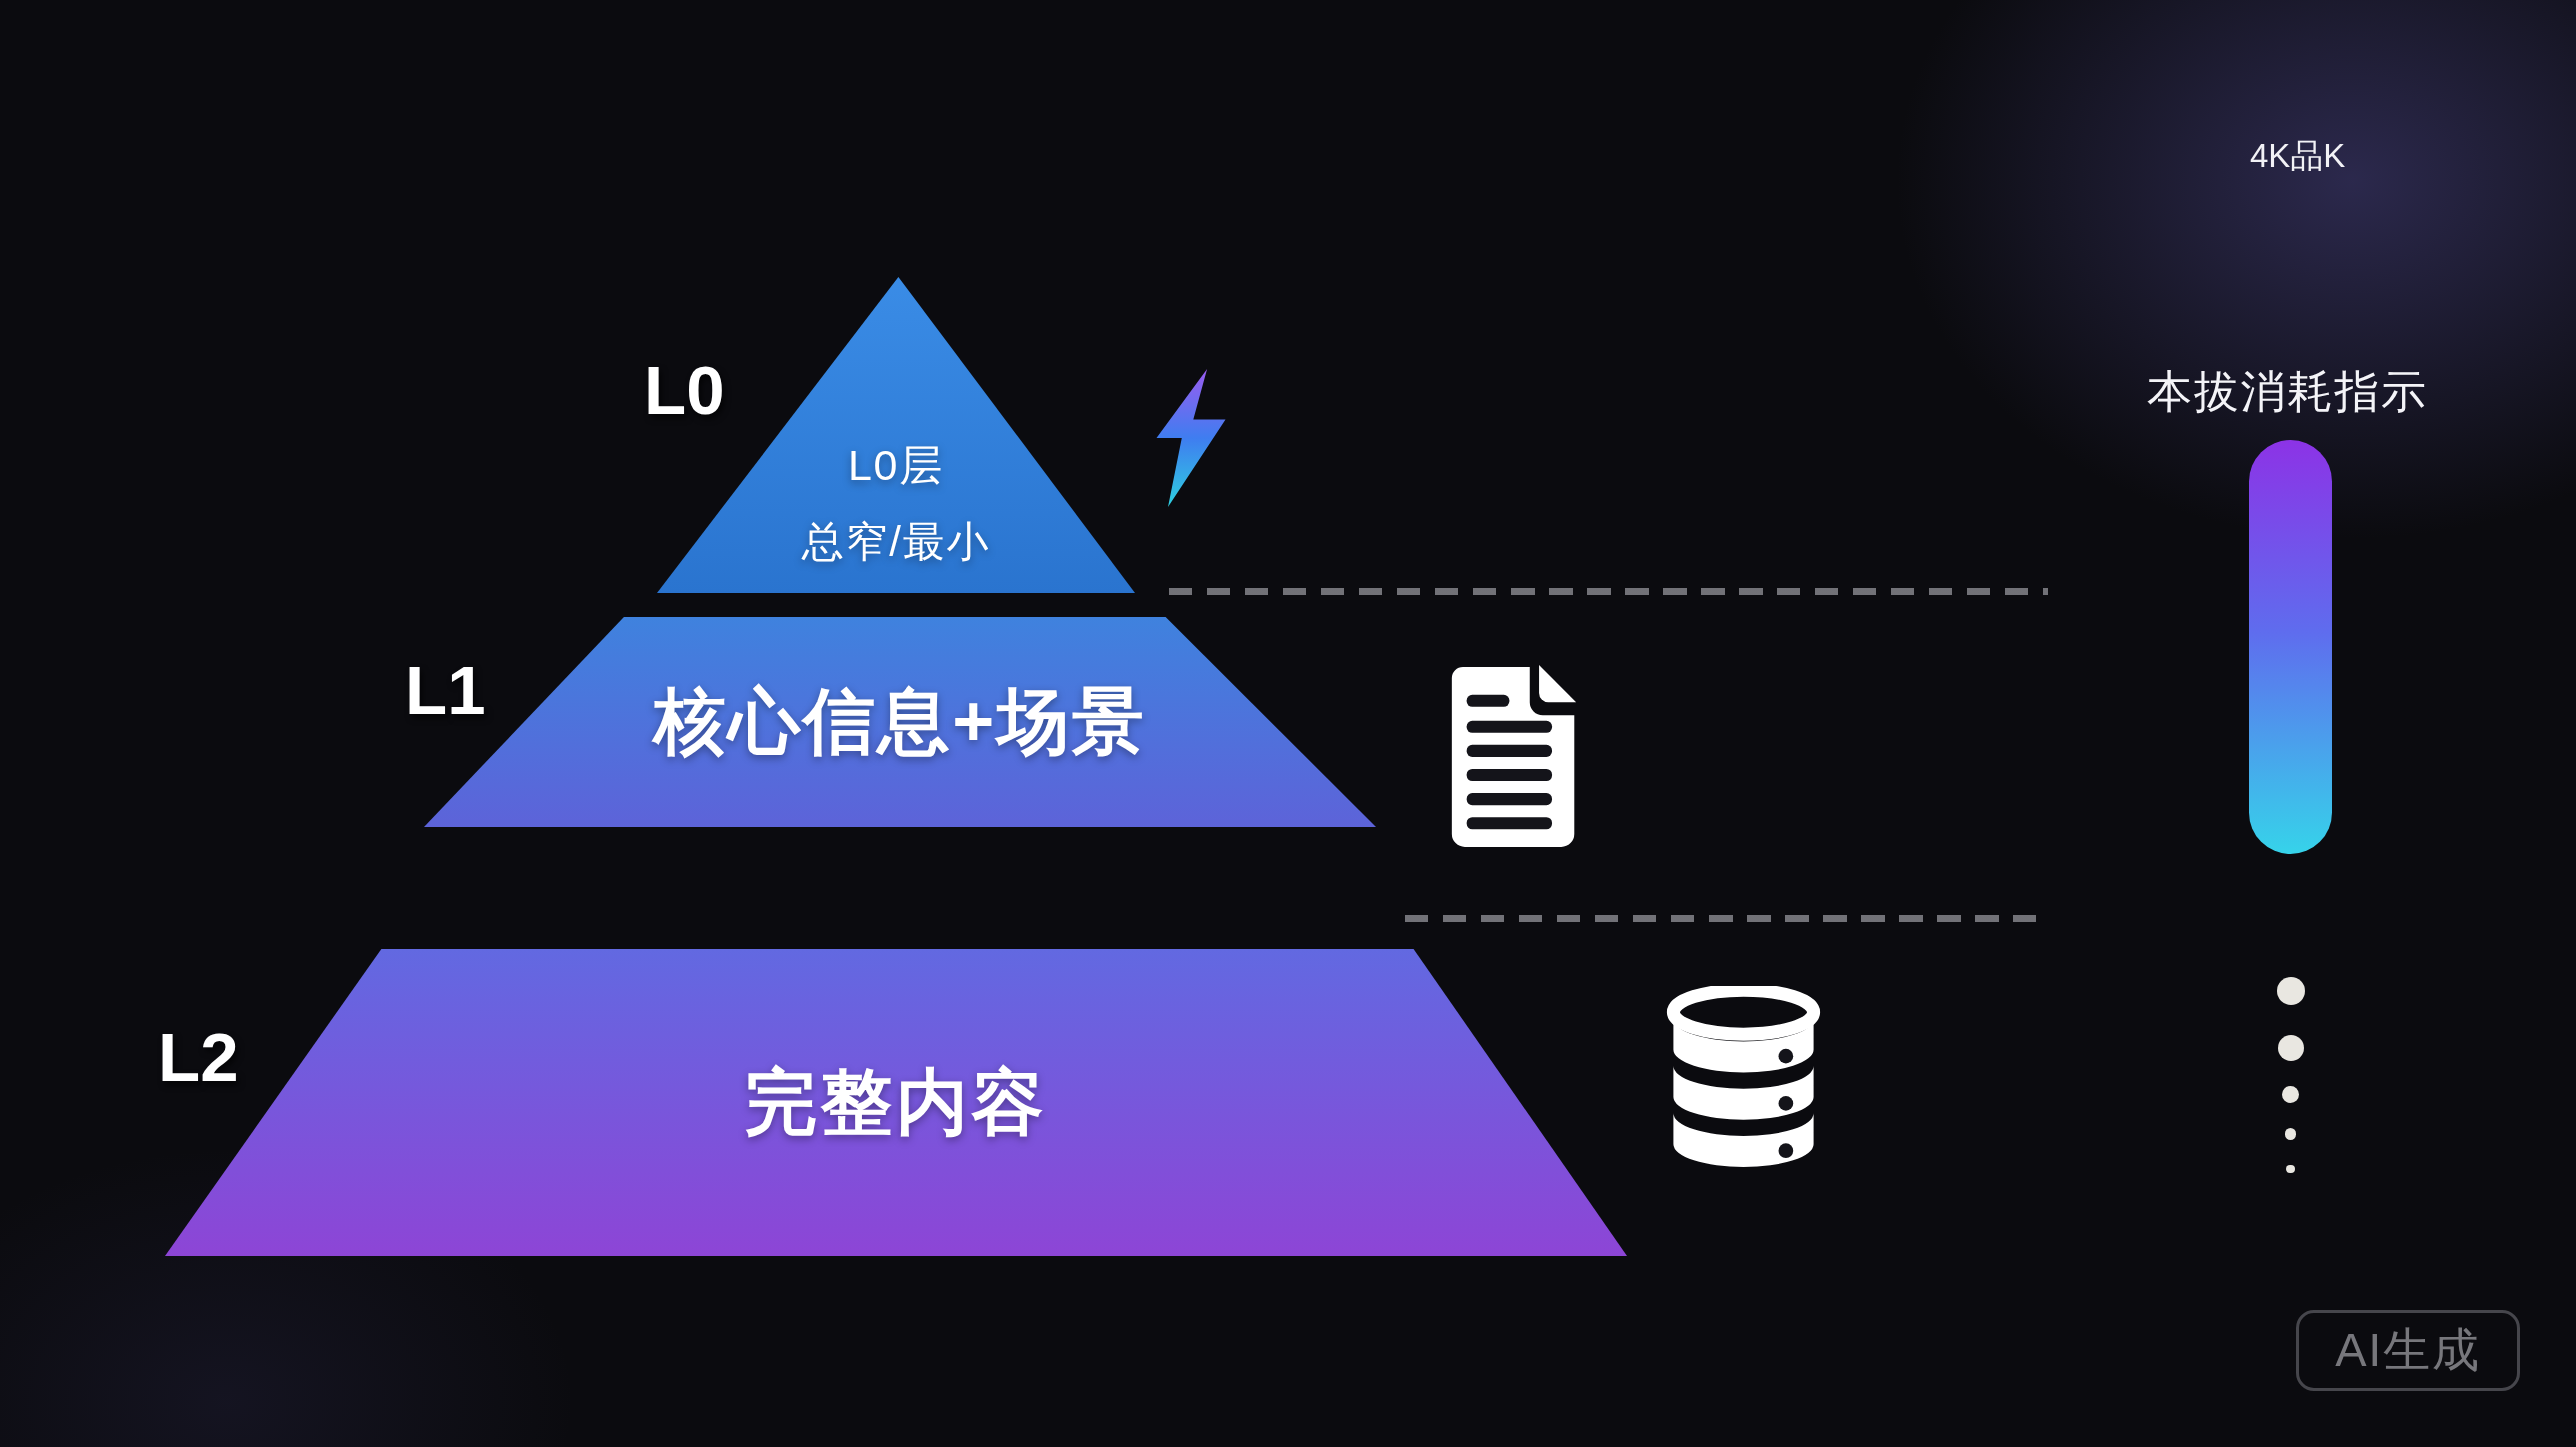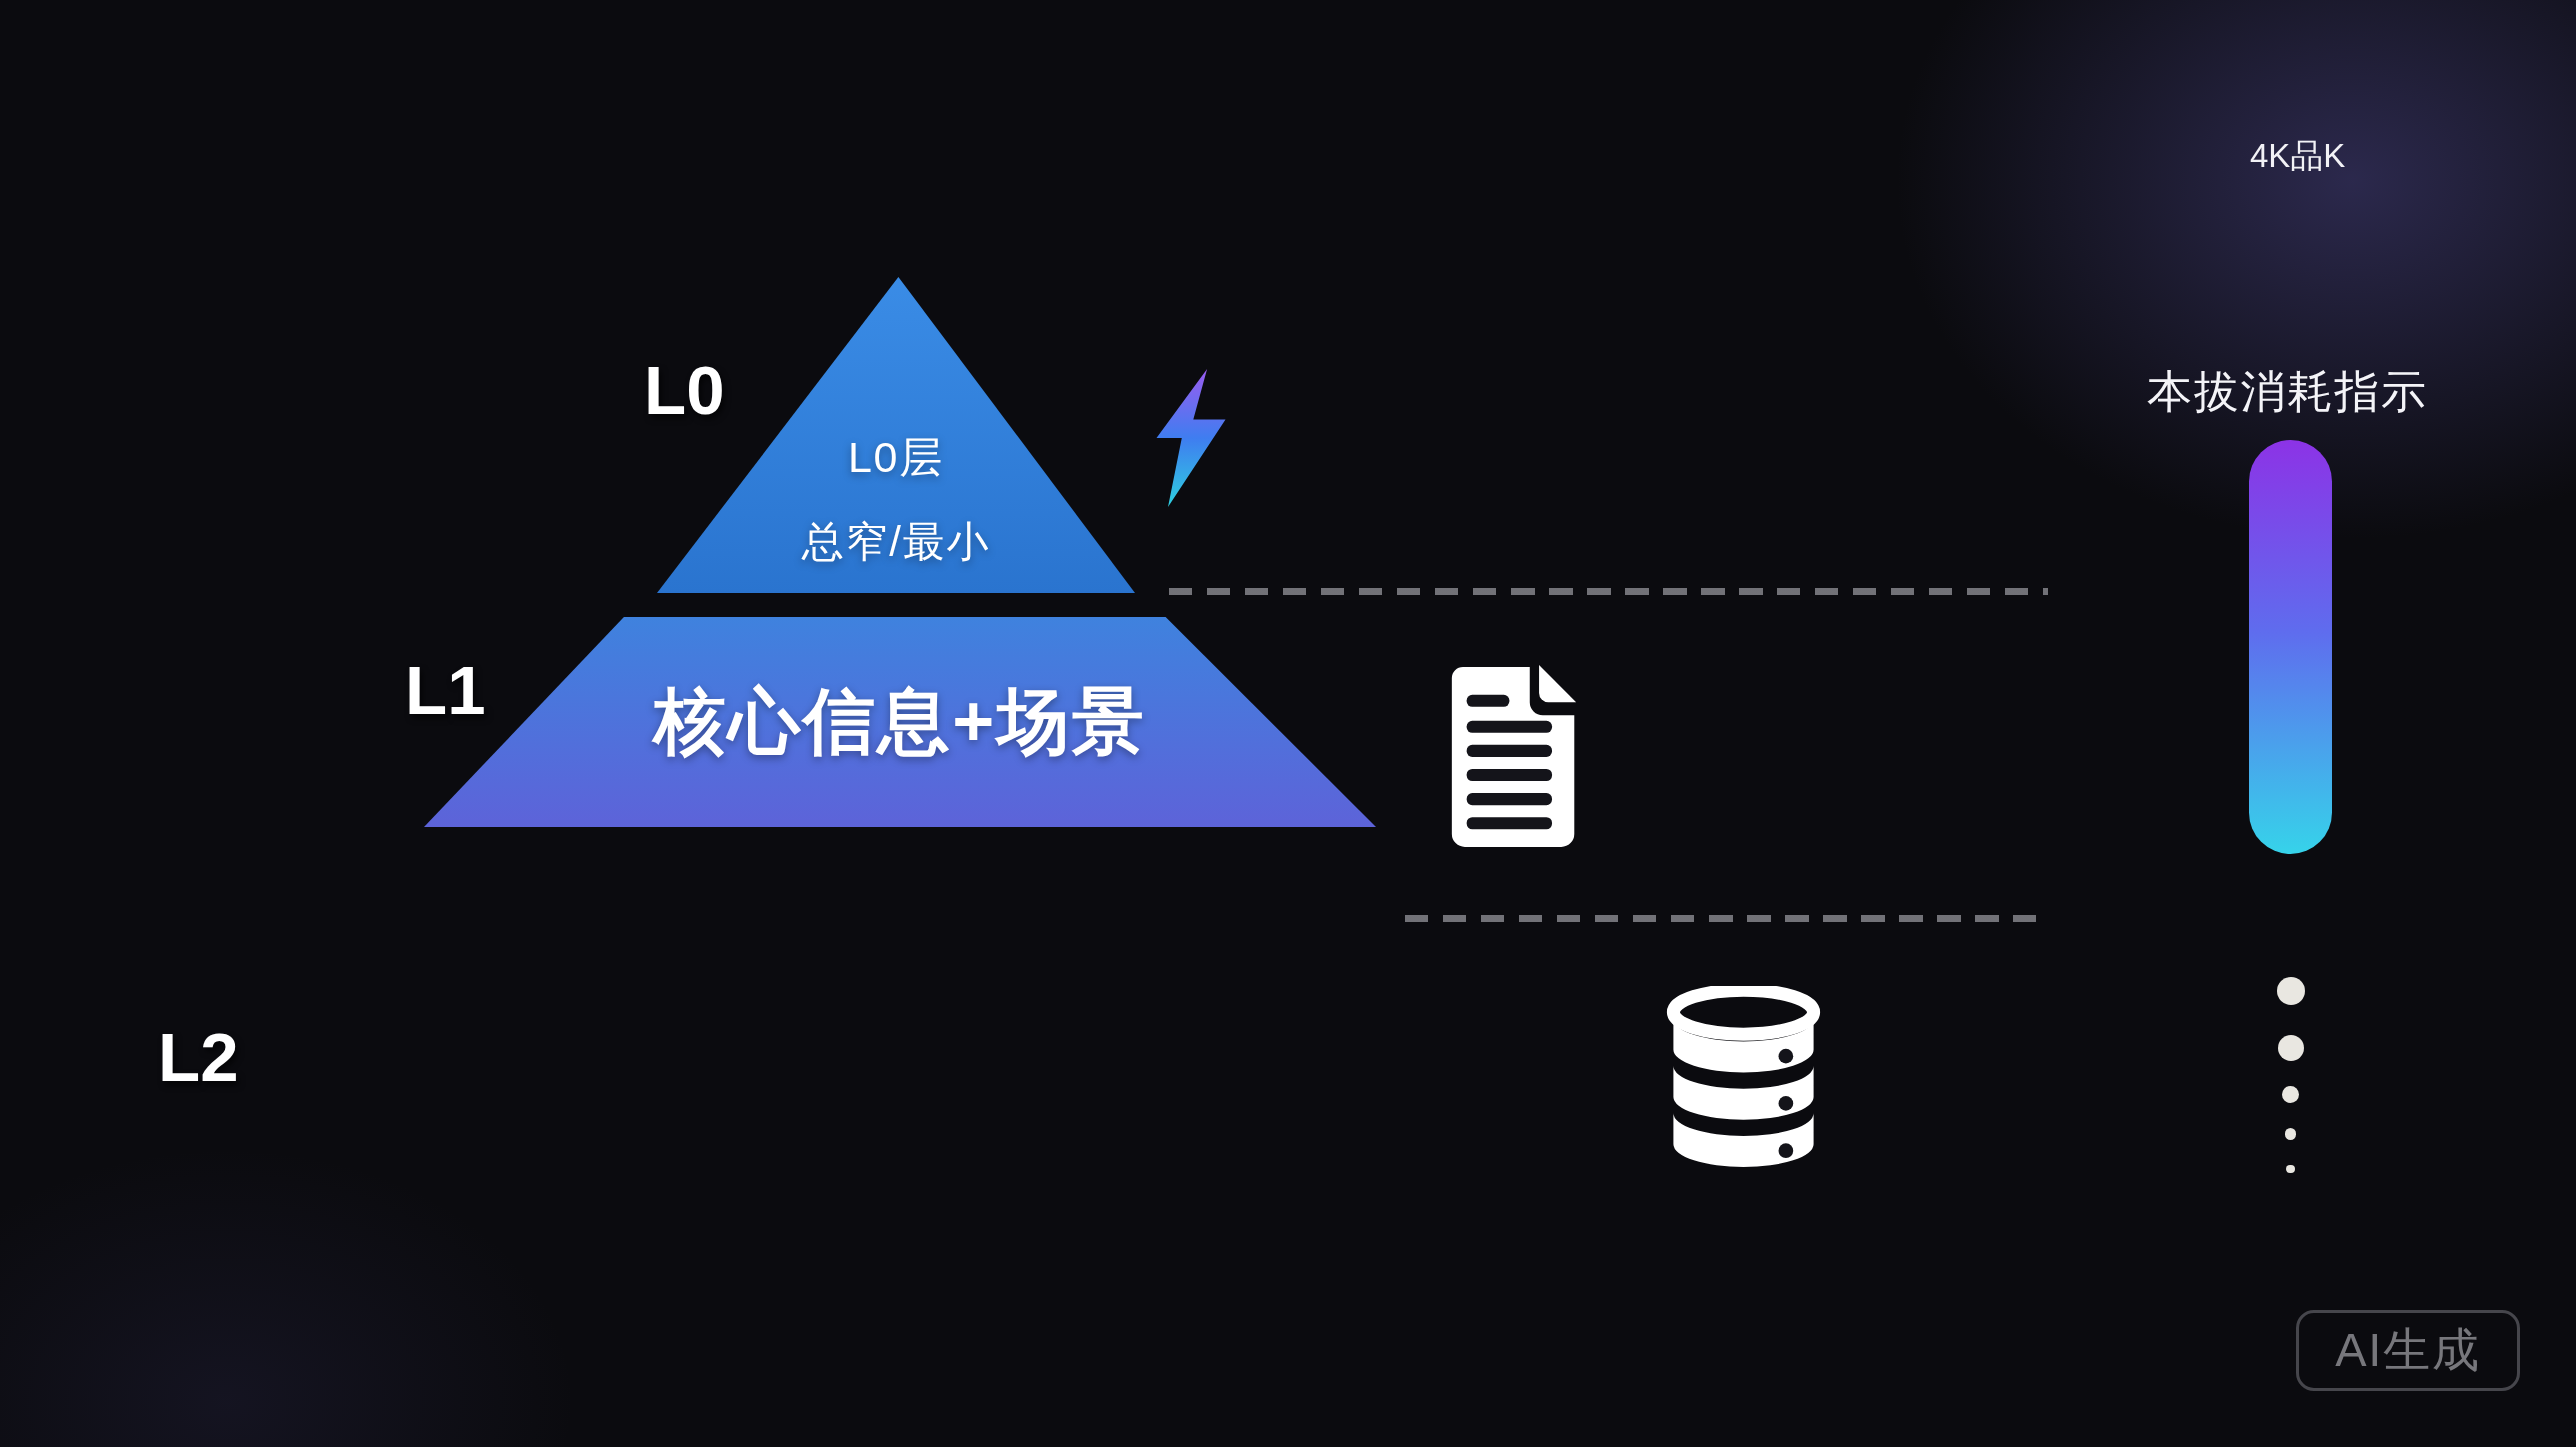--- a/index.html
+++ b/index.html
@@ -36,21 +36,21 @@
   
   .tier { position: absolute; display: flex; align-items: center; justify-content: center; }
   .tier-l0 {
     left: 657px; top: 277px; width: 478px; height: 316px;
     background: linear-gradient(180deg, var(--l0-top) 0%, var(--l0-bottom) 100%);
     clip-path: polygon(50.5% 0%, 100% 100%, 0% 100%);
     flex-direction: column; justify-content: flex-end;
     padding-bottom: 23.5px; box-sizing: border-box;
   }
   .tier-l0 .line1 { font-size: 43px; font-weight: 400; letter-spacing: 1.8px; }
-  .tier-l0 .line2 { font-size: 42px; font-weight: 400; margin-top: 27px; letter-spacing: 1.8px; }
+  .tier-l0 .line2 { font-size: 42px; font-weight: 400; margin-top: 19px; letter-spacing: 1.8px; }
   .tier-l1 {
     left: 424px; top: 617px; width: 952px; height: 210px;
     background: linear-gradient(180deg, var(--l1-top) 0%, var(--l1-bottom) 100%);
     clip-path: polygon(21% 0%, 77.9% 0%, 100% 100%, 0% 100%);
   }
   .tier-l1 .tier-text { font-size: 72px; font-weight: 700; letter-spacing: 2.7px; }
   .tier-l2 {
     left: 165px; top: 949px; width: 1462px; height: 307px;
     background: linear-gradient(180deg, var(--l2-top) 0%, var(--l2-bottom) 100%);
     clip-path: polygon(14.8% 0%, 85.4% 0%, 100% 100%, 0% 100%);
@@ -133,20 +133,23 @@
     <span class="line1">L0层</span>
     <span class="line2">总窄/最小</span>
   </div>
 
   <div class="tier-label label-l1">L1</div>
   <div class="tier tier-l1">
     <span class="tier-text">核心信息+场景</span>
   </div>
 
   <div class="tier-label label-l2">L2</div>
+  <div class="tier tier-l2">
+    <span class="tier-text">完整内容</span>
+  </div>
 
   <div class="dash dash-1"></div>
   <div class="dash dash-2"></div>
 
   <svg class="bolt-icon" viewBox="0 0 40 62" aria-hidden="true">
     <defs>
       <linearGradient id="boltGrad" x1="0" y1="0" x2="0" y2="1">
         <stop class="bolt-s1" offset="0"></stop>
         <stop class="bolt-s2" offset="0.5"></stop>
         <stop class="bolt-s3" offset="1"></stop>

